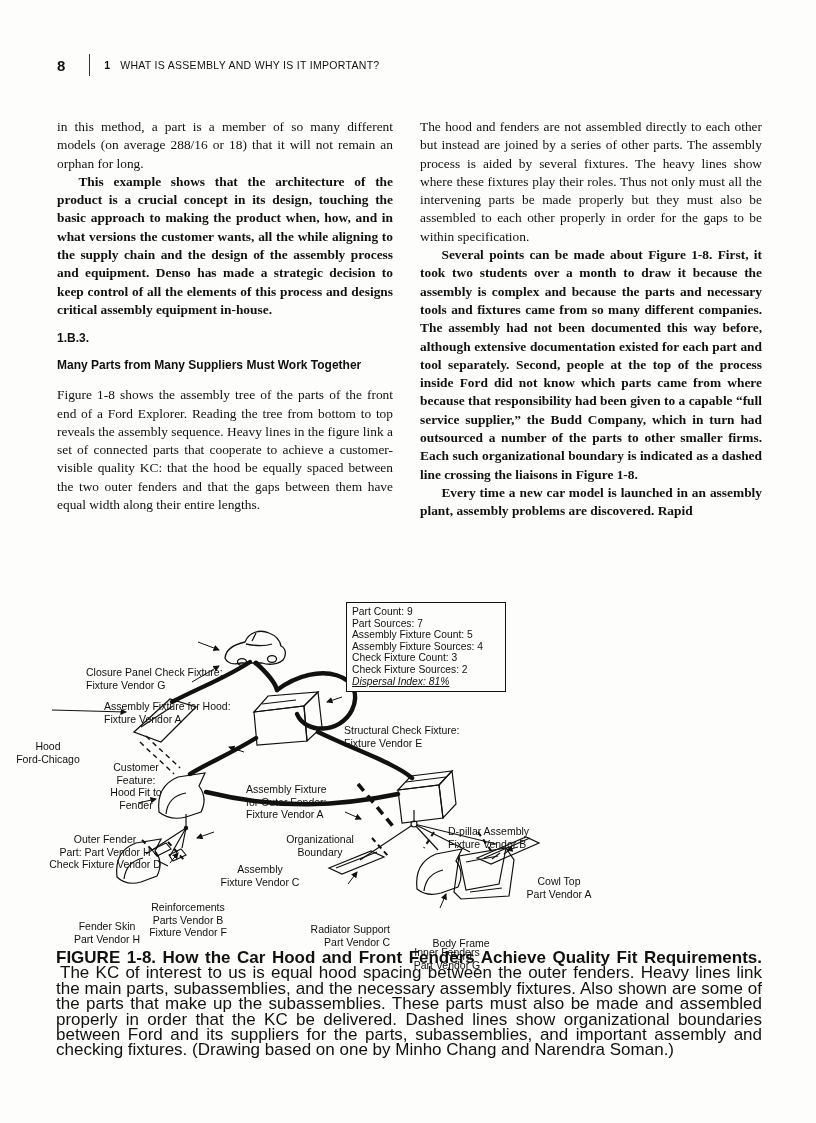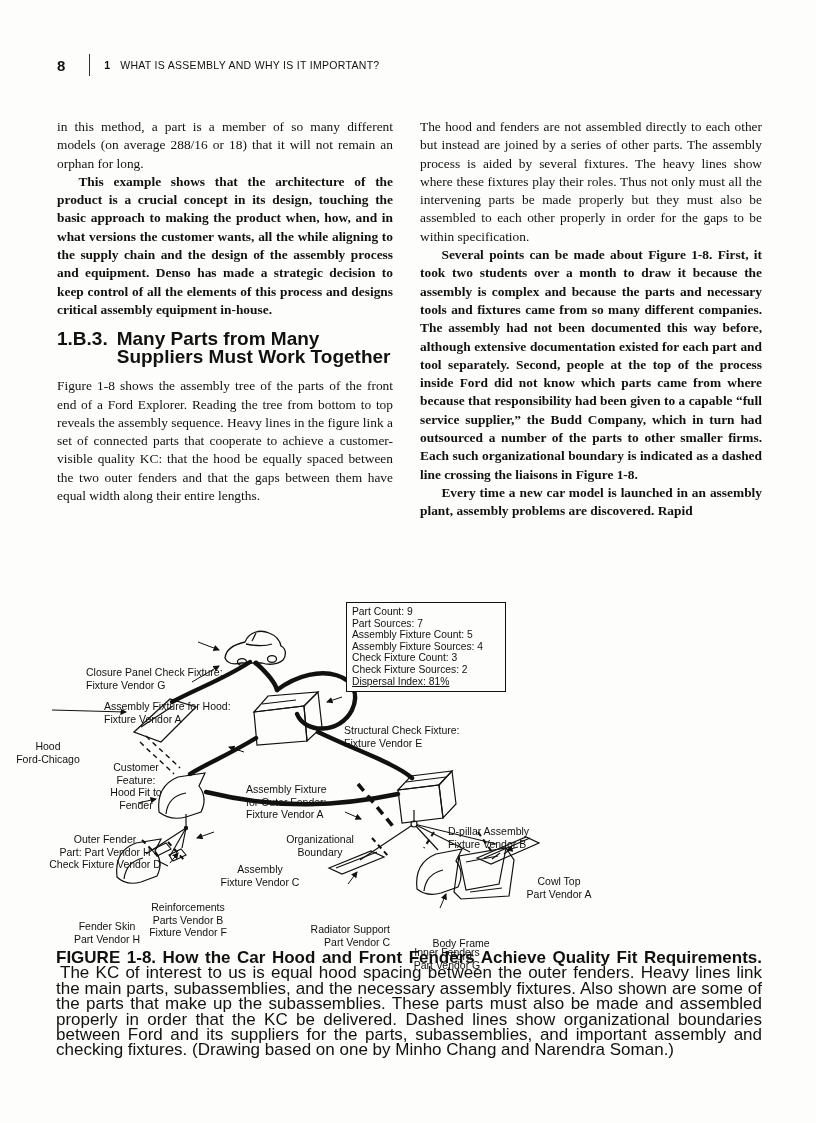--- a/index.html
+++ b/index.html
@@ -27,43 +27,43 @@
     position:absolute;top:118px;left:57px;width:705px;
     display:flex;gap:27px;
     font-size:13.4px;line-height:18.3px;text-align:justify;
   }
   .col-left{width:336px;}
   .col-right{width:342px;}
   .columns p{margin:0;}
   p.indent{text-indent:1.6em;font-weight:bold;}
   .section-heading{
     font-family:"Liberation Sans",sans-serif;
-    font-weight:bold;font-size:19px;line-height:17.5px;
+    font-weight:bold;font-size:12px;line-height:17.5px;
     margin:11px 0 12px 0;
-    display:flex;gap:9px;text-align:left;
+    display:flex;gap:9px;text-align:left;flex-direction:column;
   }
   .sec-num{flex:none;}
   
   .figure{position:absolute;top:600px;left:0;width:718px;height:352px;}
   .figure svg{position:absolute;top:0;left:0;}
   .fig-label{
     position:absolute;
     font-family:"Liberation Sans",sans-serif;
     font-size:10.5px;line-height:12.5px;
     white-space:pre-line;color:#111;margin-top:37px;
   }
   .lbl-center{text-align:center;}
   .stats-box{
     position:absolute;left:346px;top:2px;width:148px;
     border:1.3px solid #111;background:#fdfdfb;
     padding:3px 5px 4px 5px;
     font-family:"Liberation Sans",sans-serif;
     font-size:10.3px;line-height:11.6px;
   }
-  .stat.underline{text-decoration:underline;}
+  .stat.underline{text-decoration:underline;font-style:italic;}
   
   .caption{
     position:absolute;top:950px;left:56px;width:706px;
     font-family:"Liberation Sans",sans-serif;
     font-size:17px;line-height:15.4px;text-align:justify;
   }
   .caption-lead{font-weight:bold;}
 </style>
 </head>
 <body>

